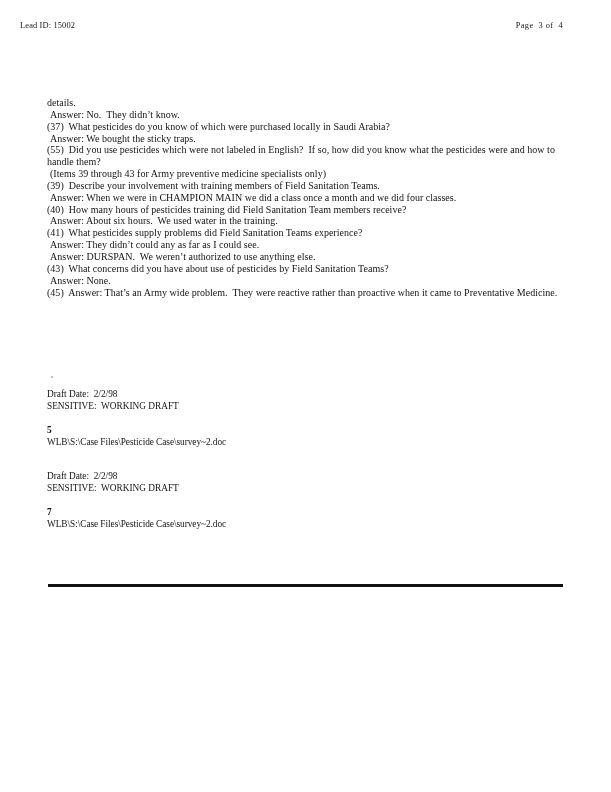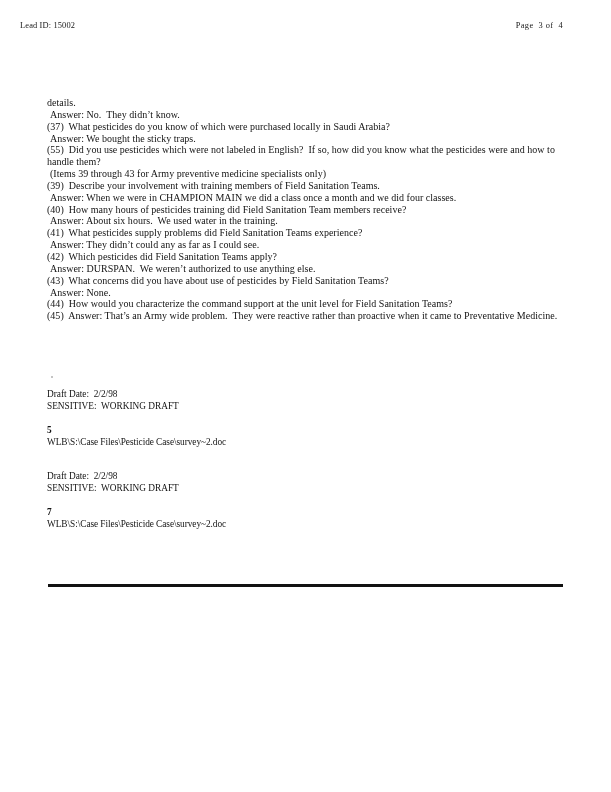--- a/index.html
+++ b/index.html
@@ -114,25 +114,23 @@
       <div class="line">(37)  What pesticides do you know of which were purchased locally in Saudi Arabia?</div>
       <div class="line answer">Answer: We bought the sticky traps.</div>
       <div class="line">(55)  Did you use pesticides which were not labeled in English?  If so, how did you know what the pesticides were and how to handle them?</div>
       <div class="line note">(Items 39 through 43 for Army preventive medicine specialists only)</div>
       <div class="line">(39)  Describe your involvement with training members of Field Sanitation Teams.</div>
       <div class="line answer">Answer: When we were in CHAMPION MAIN we did a class once a month and we did four classes.</div>
       <div class="line">(40)  How many hours of pesticides training did Field Sanitation Team members receive?</div>
       <div class="line answer">Answer: About six hours.  We used water in the training.</div>
       <div class="line">(41)  What pesticides supply problems did Field Sanitation Teams experience?</div>
       <div class="line answer">Answer: They didn’t could any as far as I could see.</div>
-      <div class="line">(42)  Which pesticides did Field Sanitation Teams apply?</div>
       <div class="line answer">Answer: DURSPAN.  We weren’t authorized to use anything else.</div>
       <div class="line">(43)  What concerns did you have about use of pesticides by Field Sanitation Teams?</div>
       <div class="line answer">Answer: None.</div>
-      <div class="line">(44)  How would you characterize the command support at the unit level for Field Sanitation Teams?</div>
       <div class="line">(45)  Answer: That’s an Army wide problem.  They were reactive rather than proactive when it came to Preventative Medicine.</div>
     </div>
 
   <div class="draft-block first">
     <div class="draft-line">Draft Date:  2/2/98</div>
     <div class="draft-line">SENSITIVE:  WORKING DRAFT</div>
     <div class="draft-line marker spaced">5</div>
     <div class="draft-line bold">WLB\S:\Case Files\Pesticide Case\survey~2.doc</div>
   </div>
 

